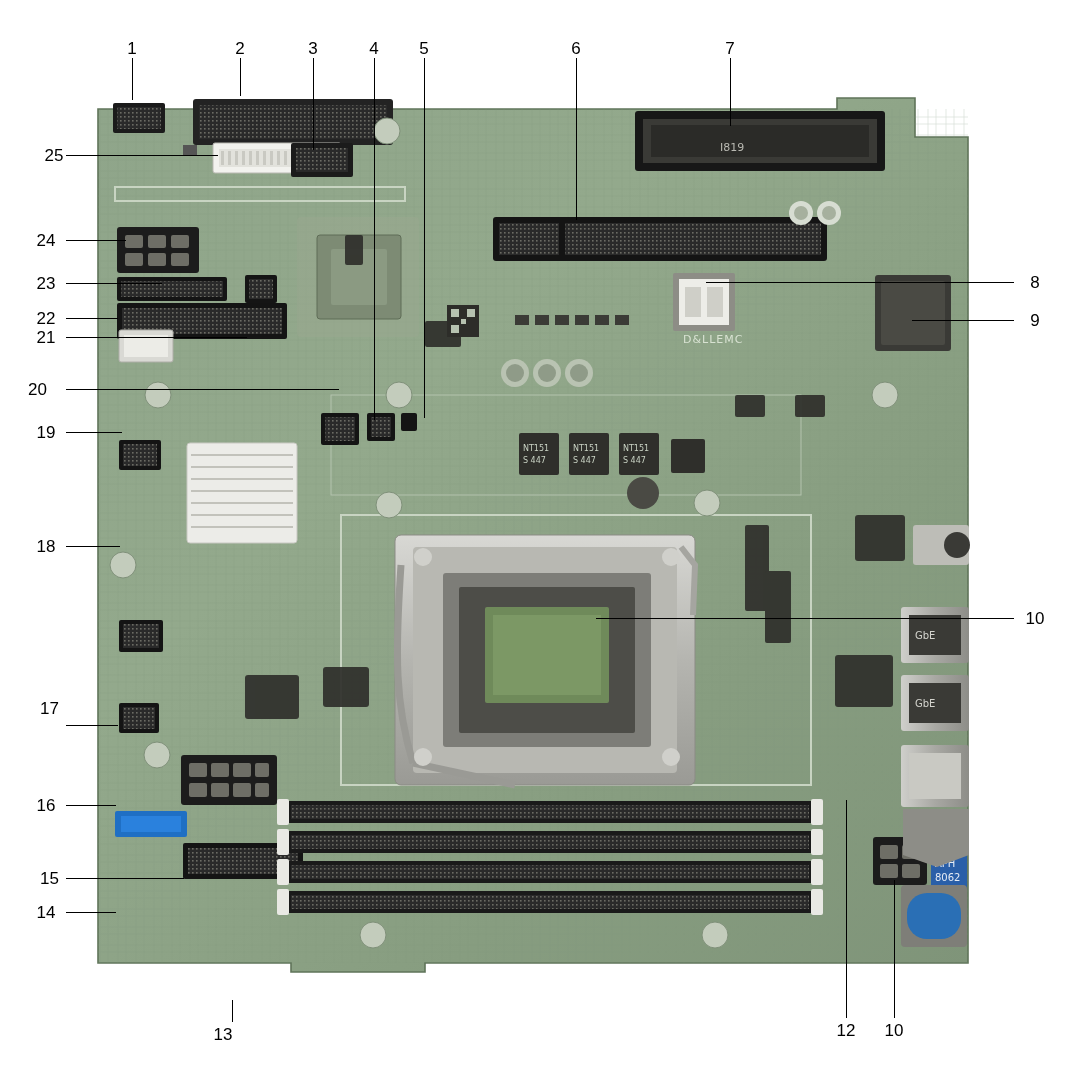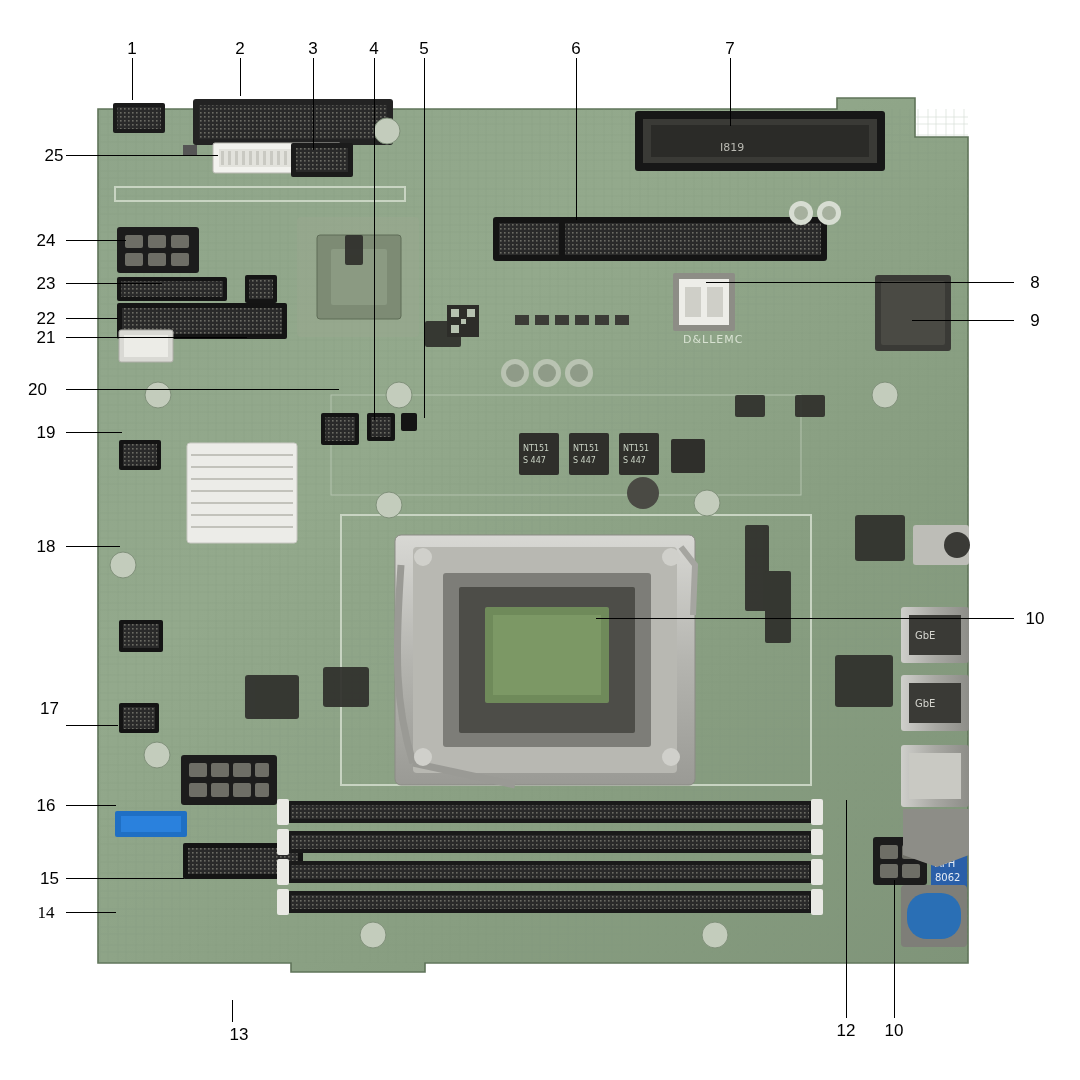--- a/index.html
+++ b/index.html
@@ -387,23 +387,23 @@
   <div class="callout" style="left:411px; top:40px;">5</div>
   <div class="callout" style="left:563px; top:40px;">6</div>
   <div class="callout" style="left:717px; top:40px;">7</div>
 
   <div class="callout" style="left:1022px; top:274px;">8</div>
   <div class="callout" style="left:1022px; top:312px;">9</div>
   <div class="callout" style="left:1022px; top:610px;">10</div>
 
   <div class="callout" style="left:881px; top:1022px;">10</div>
   <div class="callout" style="left:833px; top:1022px;">12</div>
-  <div class="callout" style="left:226px; top:1026px;">13</div>
-
-  <div class="callout" style="left:33px; top:904px;font-family:Liberation Serif, serif;">14</div>
+  <div class="callout" style="left:210px; top:1026px;">13</div>
+
+  <div class="callout" style="left:33px; top:904px;">14</div>
   <div class="callout" style="left:33px; top:870px;text-align:right;">15</div>
   <div class="callout" style="left:33px; top:797px;">16</div>
   <div class="callout" style="left:33px; top:700px;text-align:right;">17</div>
   <div class="callout" style="left:33px; top:538px;">18</div>
   <div class="callout" style="left:33px; top:424px;">19</div>
   <div class="callout" style="left:21px; top:381px;text-align:right;">20</div>
   <div class="callout" style="left:33px; top:329px;">21</div>
   <div class="callout" style="left:33px; top:310px;">22</div>
   <div class="callout" style="left:33px; top:275px;">23</div>
   <div class="callout" style="left:33px; top:232px;text-align:center;">24</div>

